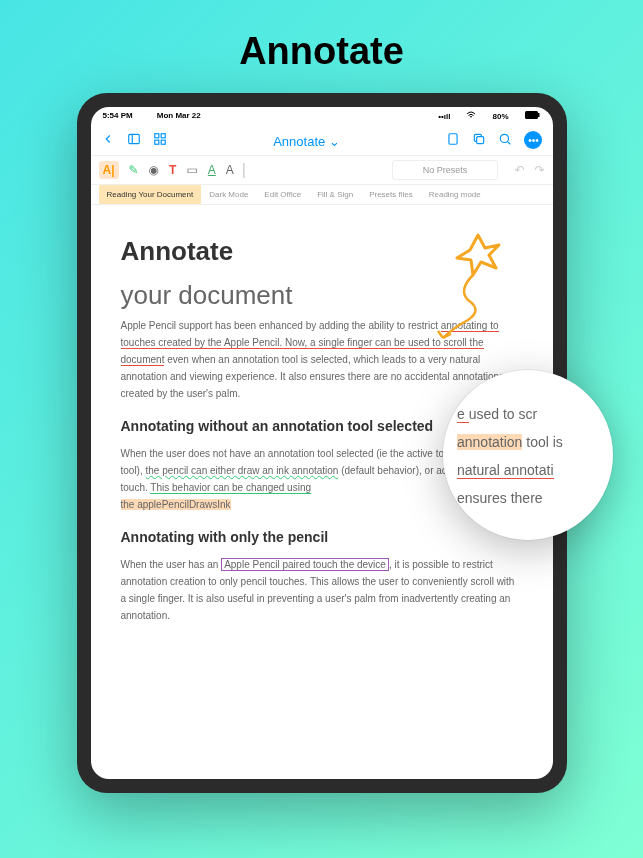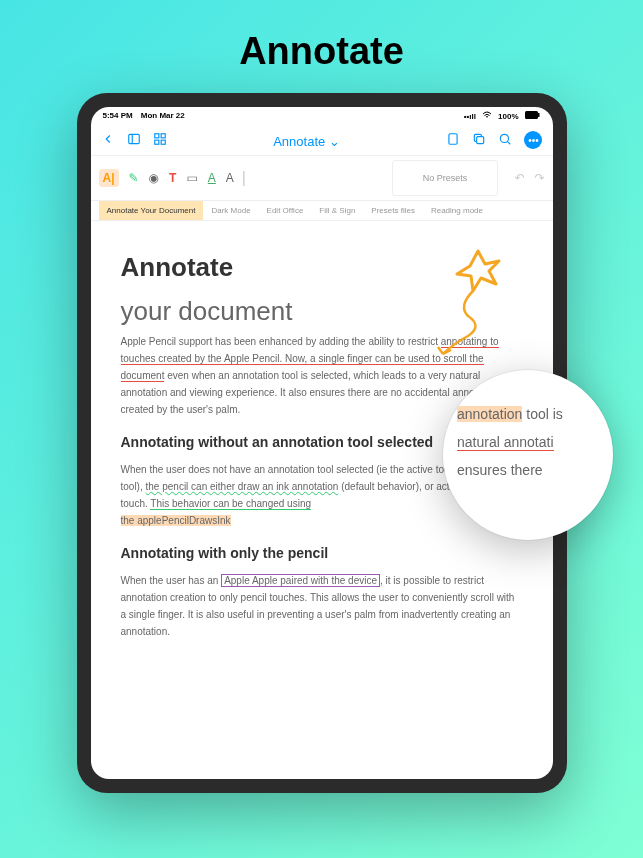--- a/index.html
+++ b/index.html
@@ -1,33 +1,33 @@
 <!DOCTYPE html>
 <html><head>
 <meta charset="utf-8">
 <style>
 *{margin:0;padding:0;box-sizing:border-box;font-family:-apple-system,BlinkMacSystemFont,"Segoe UI",Helvetica,Arial,sans-serif}
 body{background:linear-gradient(135deg,#48e5e5 0%,#7fffd4 100%);width:643px;height:858px;overflow:hidden;position:relative}
 .hero-title{text-align:center;font-size:38px;font-weight:800;color:#000;padding:30px 0 20px}
 .tablet{width:490px;height:700px;margin:0 auto;background:#2b2b2b;border-radius:30px;padding:14px;box-shadow:0 20px 60px rgba(0,0,0,.3)}
 .screen{width:100%;height:100%;background:#fff;border-radius:18px;overflow:hidden;display:flex;flex-direction:column}
 .status-bar{display:flex;justify-content:space-between;padding:4px 12px;font-size:8px;font-weight:600;color:#000}
-.status-left{display:flex;gap:8px}
-.status-right{display:flex;gap:6px;align-items:center}
+.status-left{display:flex;gap:24px}
+.status-right{display:flex;gap:16px;align-items:center}
 .nav-bar{display:flex;align-items:flex-end;justify-content:space-between;padding:6px 10px;border-bottom:1px solid #eee}
 .nav-left,.nav-right{display:flex;gap:12px;align-items:center}
 .nav-title{color:#0095ff;font-size:13px;font-weight:500}
 .nav-icon{color:#0095ff;font-size:14px;cursor:pointer}
 .more-btn{width:18px;height:18px;border-radius:50%;background:#0095ff;color:#fff;display:flex;align-items:center;justify-content:center;font-size:10px}
 .tool-bar{display:flex;align-items:center;padding:4px 8px;border-bottom:1px solid #eee;gap:8px}
 .tool-group{display:flex;gap:10px;align-items:center}
 .tool-icon{font-size:12px;color:#666;cursor:pointer}
 .tool-icon.active{background:#ffe5cc;padding:2px 4px;border-radius:3px;color:#f90}
 .tool-icon.red{color:#e74c3c}
-.presets{margin-left:auto;font-size:9px;color:#999;padding:12px 30px;border:1px solid #eee;border-radius:3px}
+.presets{margin-left:auto;font-size:9px;color:#999;padding:4px 30px;border:1px solid #eee;border-radius:3px}
 .undo-redo{display:flex;gap:10px;margin-left:8px}
 .tab-bar{display:flex;padding:0 8px;border-bottom:1px solid #eee;font-size:8px}
 .tab{padding:5px 8px;color:#999;cursor:pointer}
 .tab.active{background:#ffe5b3;color:#333;font-weight:500}
 .document{flex:1;padding:24px 30px;overflow:hidden;position:relative;font-size:10px;color:#666;line-height:1.7}
 .doc-title{font-size:26px;font-weight:800;color:#333;margin-bottom:0}
 .doc-subtitle{font-size:26px;font-weight:300;color:#666;}
 .para{margin-bottom:12px}
 .section-head{font-weight:700;color:#333;font-size:14px;margin:13px 0 6px}
 .ul-red{border-bottom:1.5px solid #e74c3c}
@@ -53,21 +53,21 @@
     <span>5:54 PM</span>
     <span>Mon Mar 22</span>
   </div>
   <div class="status-right">
     <span>••ıll</span>
     <span>
       <svg width="10" height="8" viewBox="0 0 10 8">
               <path d="M1 3 Q5 -1 9 3 M2.5 4.5 Q5 2 7.5 4.5 M4 6 Q5 5 6 6" stroke="#000" fill="none" stroke-width="1"></path>
             </svg>
     </span>
-    <span>100%</span>
+    <span>80%</span>
     <span>
       <svg width="16" height="8" viewBox="0 0 16 8">
               <rect x="0" y="0" width="13" height="8" rx="1.5" fill="#000"></rect>
               <rect x="13" y="2" width="1.5" height="4" fill="#000"></rect>
             </svg>
     </span>
   </div>
 </div>
 
 <div class="nav-bar">
@@ -115,21 +115,21 @@
   </div>
   <span style="color:#ccc">|</span>
   <div class="presets">No Presets</div>
   <div class="undo-redo">
     <span class="tool-icon" style="color:#ccc">↶</span>
     <span class="tool-icon" style="color:#ccc">↷</span>
   </div>
 </div>
 
 <div class="tab-bar">
-  <div class="tab active">Annotate Your Document</div>
+  <div class="tab active">Reading Your Document</div>
   <div class="tab">Dark Mode</div>
   <div class="tab">Edit Office</div>
   <div class="tab">Fill &amp; Sign</div>
   <div class="tab">Presets files</div>
   <div class="tab">Reading mode</div>
 </div>
 
 <div class="document">
   <svg class="star-doodle" viewBox="0 0 90 120">
     <path d="M55 15 L62 28 L76 25 L66 35 L73 48 L58 42 L50 55 L48 40 L34 38 L47 30 Z" stroke="#f5a623" stroke-width="3" fill="none" stroke-linejoin="round"></path>
@@ -144,24 +144,25 @@
     <span> Apple Pencil support has been enhanced by adding the ability to restrict </span><span class="ul-red">annotating to touches created by the Apple Pencil. Now, a single finger can be used to scroll the document</span><span> even when an annotation tool is selected, which leads to a very natural annotation and viewing experience. It also ensures there are no accidental annotations created by the user's palm.</span>
   </p>
 
   <div class="section-head">Annotating without an annotation tool selected</div>
   <p class="para">
     <span> When the user does not have an annotation tool selected (ie the active tool is the pan tool), </span><span class="wavy-green">the pencil can either draw an ink annotation</span><span> (default behavior), or act as a finger touch. </span><span class="ul-green">This behavior can be changed using</span><br><span class="hl-orange">the applePencilDrawsInk</span>
   </p>
 
   <div class="section-head">Annotating with only the pencil</div>
   <p class="para">
-    <span> When the user has an </span><span class="box-purple">Apple Apple paired with the device</span><span>, it is possible to restrict annotation creation to only pencil touches. This allows the user to conveniently scroll with a single finger. It is also useful in preventing a user's palm from inadvertently creating an annotation.</span>
+    <span> When the user has an </span><span class="box-purple">Apple Pencil paired touch the device</span><span>, it is possible to restrict annotation creation to only pencil touches. This allows the user to conveniently scroll with a single finger. It is also useful in preventing a user's palm from inadvertently creating an annotation.</span>
   </p>
 </div>
 
 </div>
 </div>
 
 <div class="magnifier">
+  <div class="mag-line"><span class="ul-red">e </span><span>used to scr</span></div>
   <div class="mag-line"><span class="hl-orange">annotation</span><span> tool is</span></div>
   <div class="mag-line"><span> </span><span class="ul-red">natural annotati</span></div>
   <div class="mag-line"><span>  ensures there</span></div>
 </div>
 
 </body></html>

